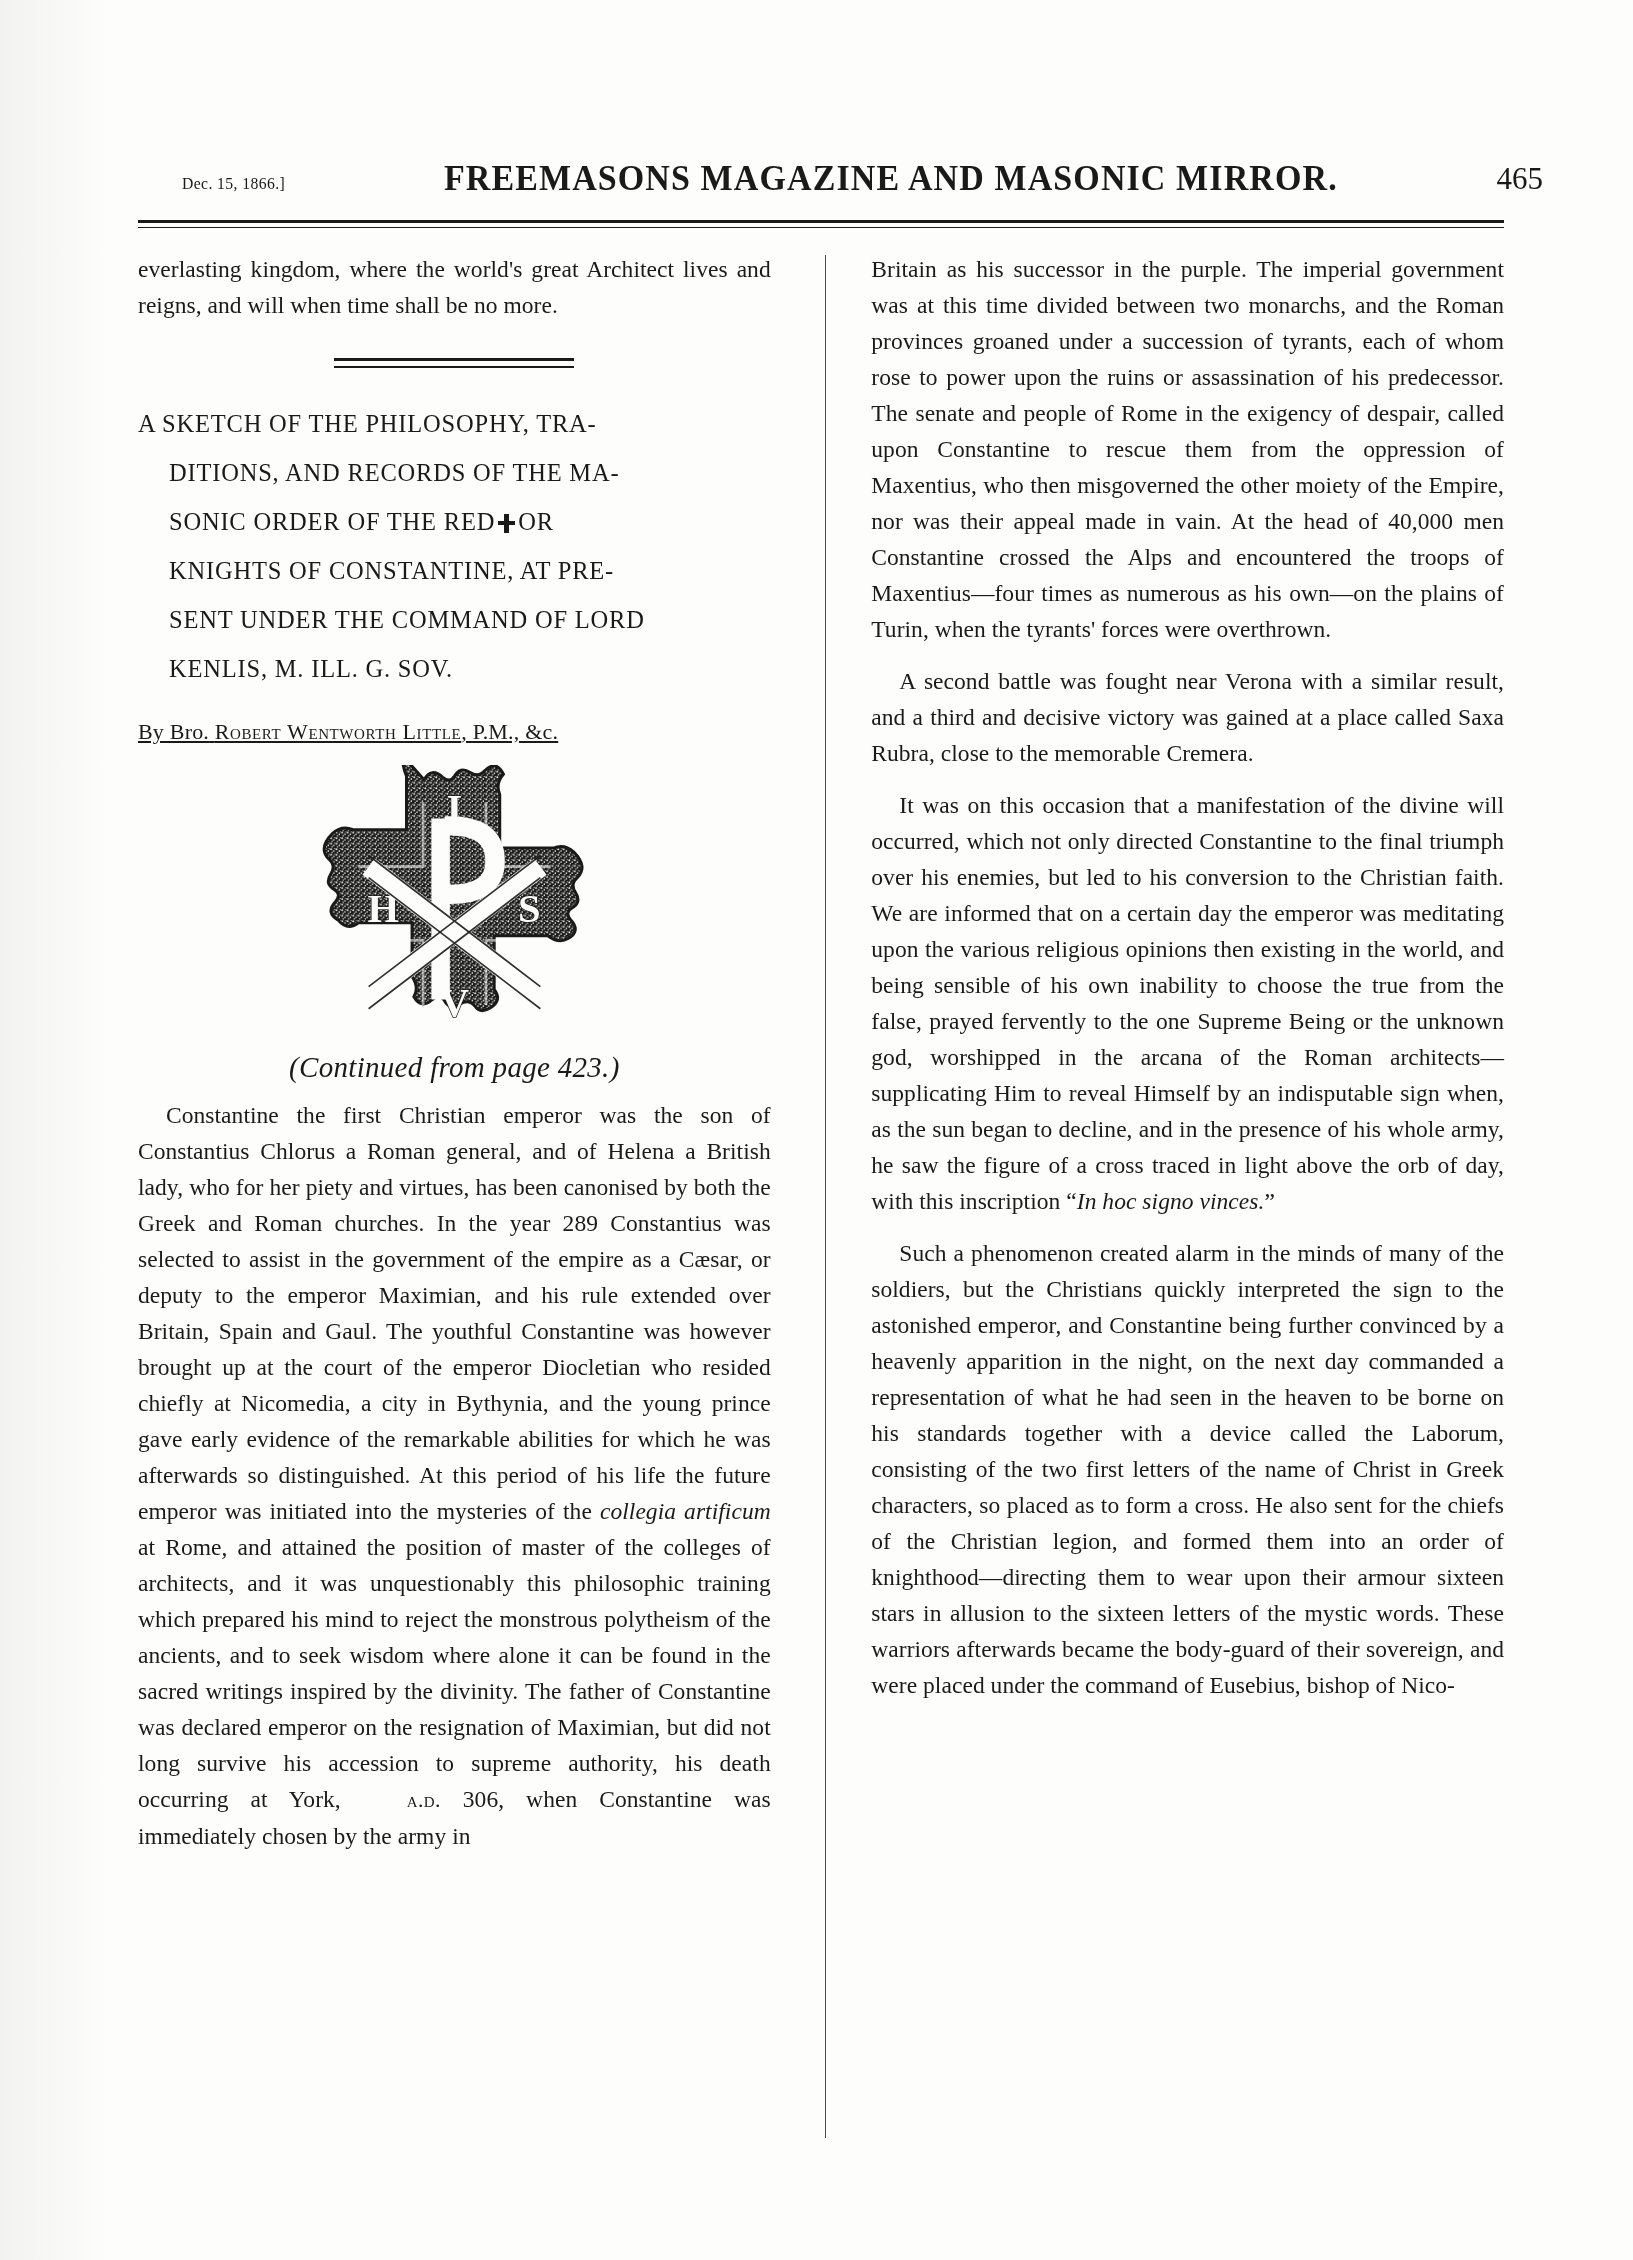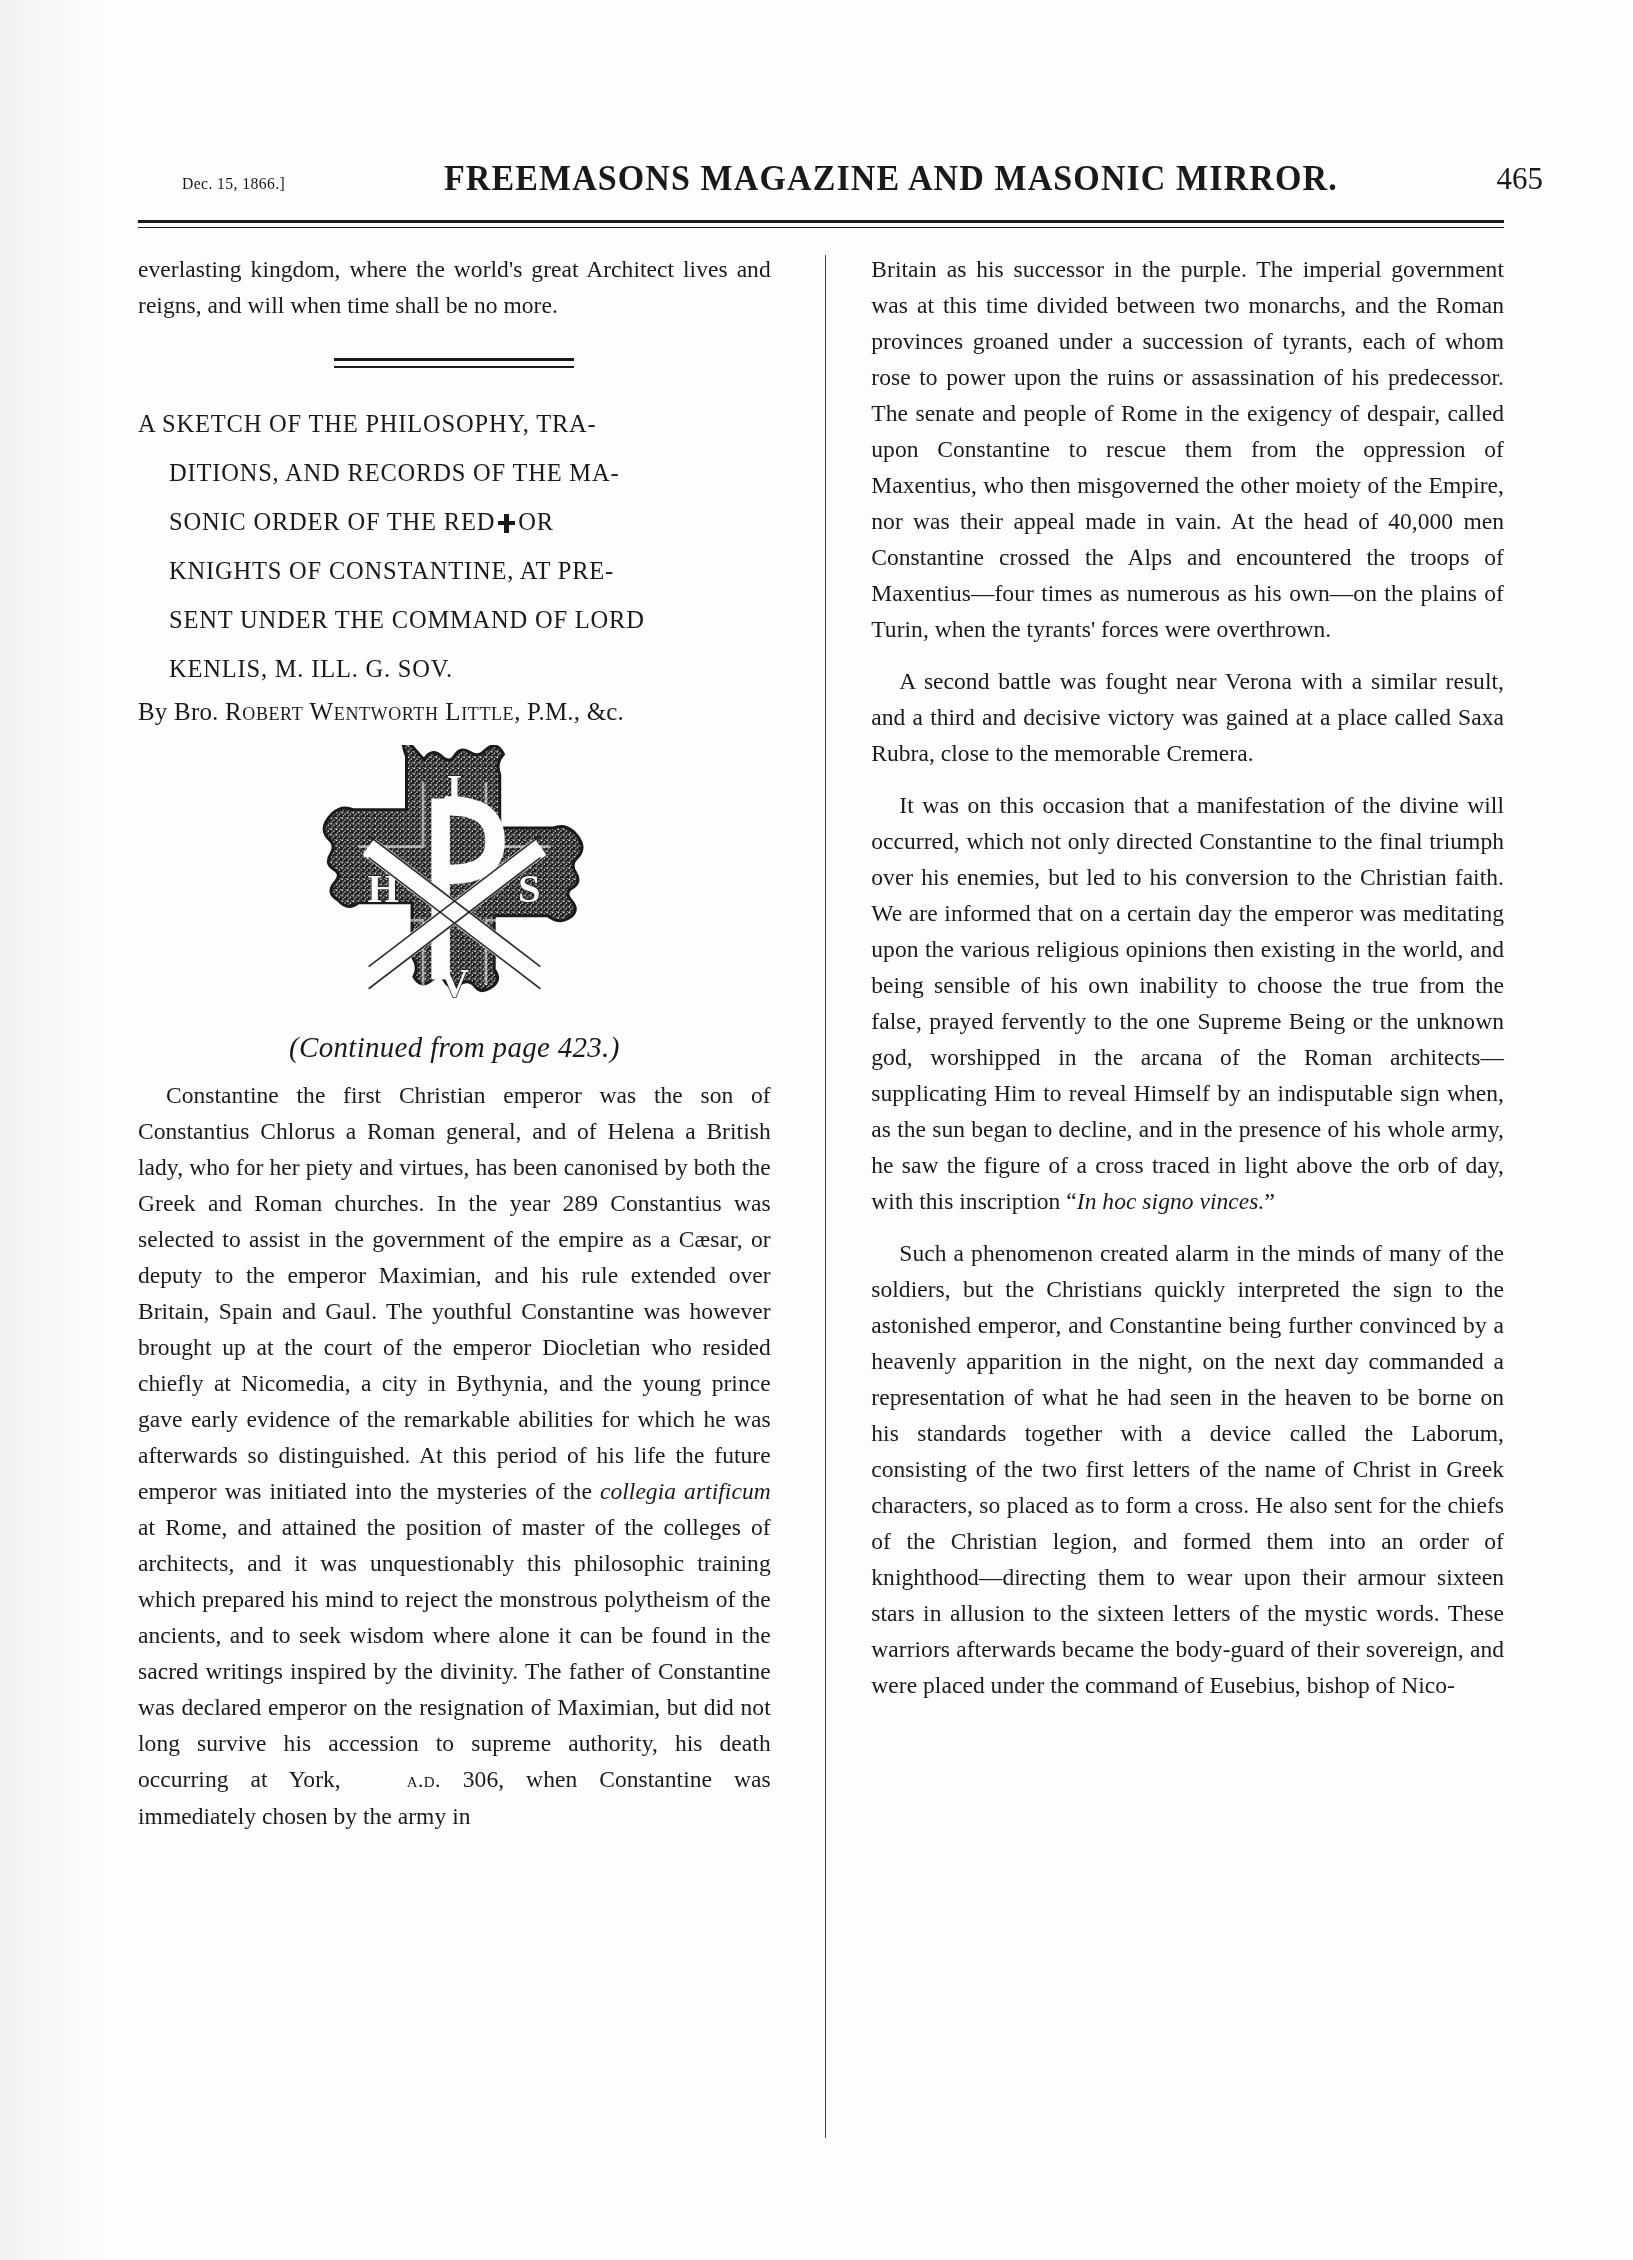--- a/index.html
+++ b/index.html
@@ -151,24 +151,25 @@
     background: #1a1a1a;
   }
   .title-cross::before {
     left: 6.5px; top: 0; width: 4.6px; height: 19.4px;
   }
   .title-cross::after {
     left: 0; top: 7.4px; width: 17.5px; height: 4.6px;
   }
 
   .byline {
-    font-size: 25px;
+    font-size: 22px;
     line-height: 33px;
-    margin: 8px 0 0 0;
+    margin: 28px 0 0 0;
     letter-spacing: 0.2px;
+    text-decoration: underline;
   }
   .sc {
     font-variant: small-caps;
     letter-spacing: 0.6px;
   }
 
   
   .emblem-wrap {
     margin: 16.6px 0 9.2px 0;
     display: flex;

